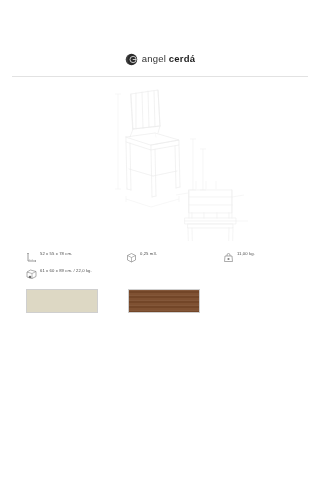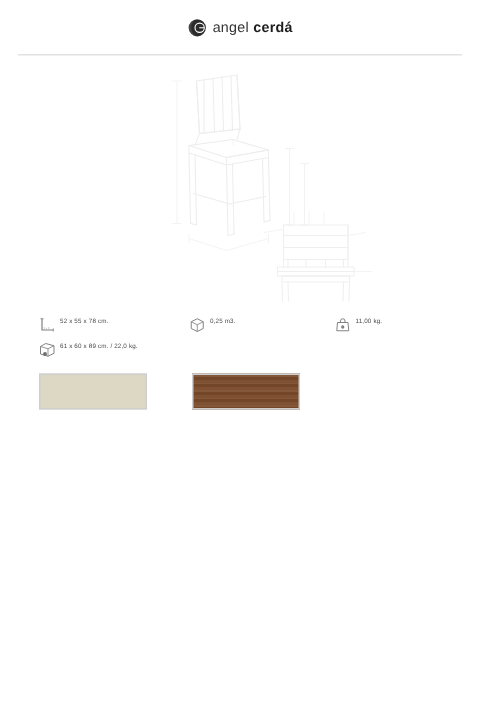--- a/index.html
+++ b/index.html
@@ -15,20 +15,21 @@
     color: #3a3a3a;
     position: relative;
   }
 
   
   .header {
     height: 36px;
     display: flex;
     align-items: center;
     justify-content: center;
+    margin-top: 40px;
   }
   .logo {
     display: flex;
     align-items: center;
     gap: 4px;
   }
   .logo-mark {
     width: 13px;
     height: 13px;
     flex: 0 0 13px;

